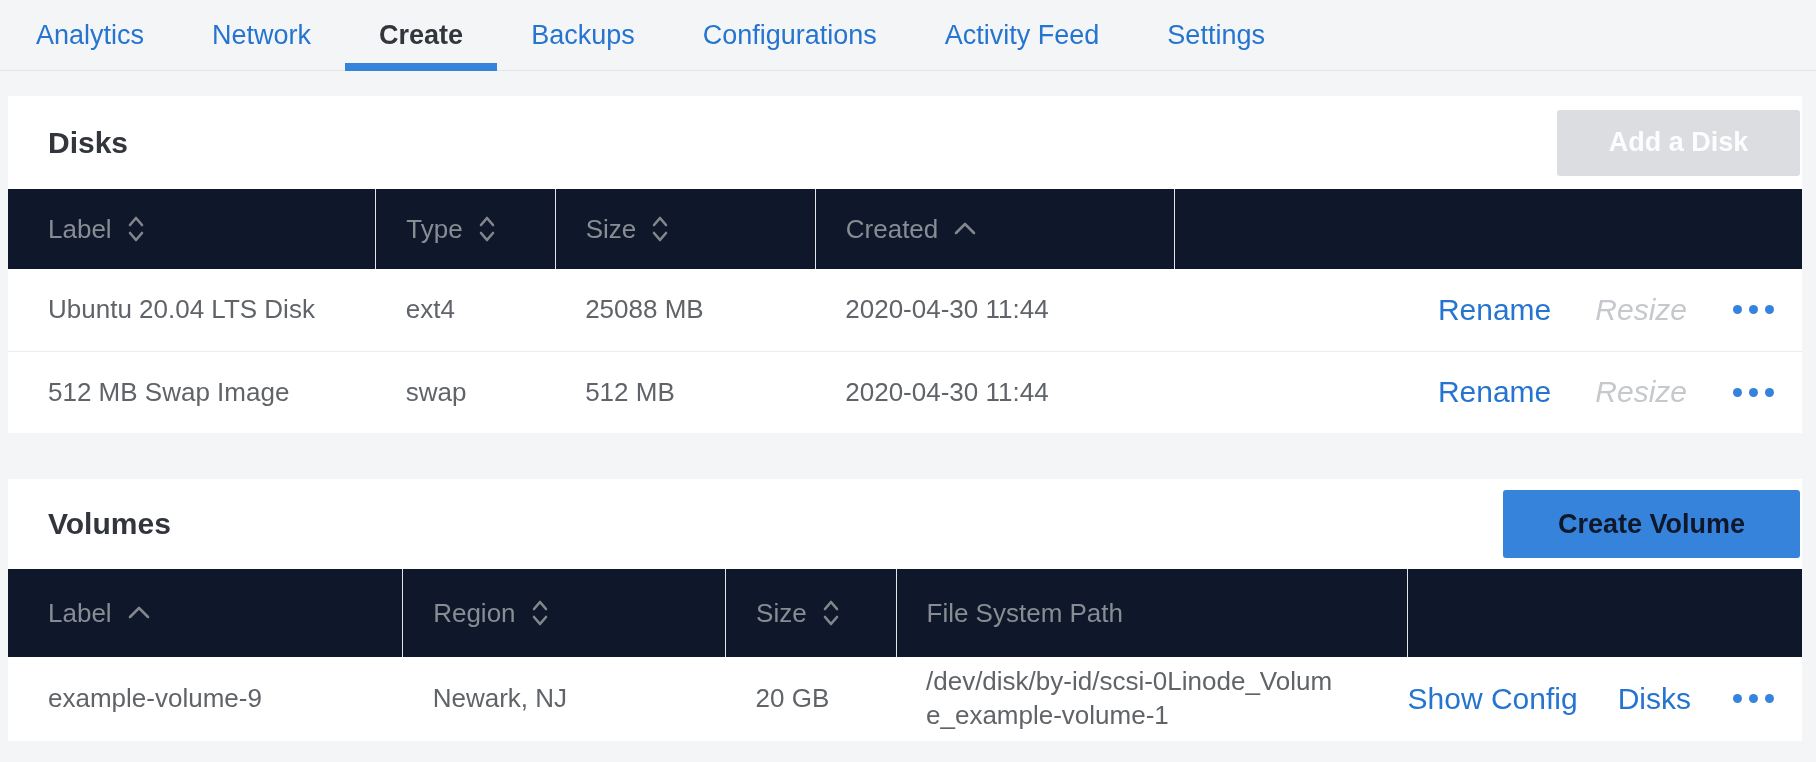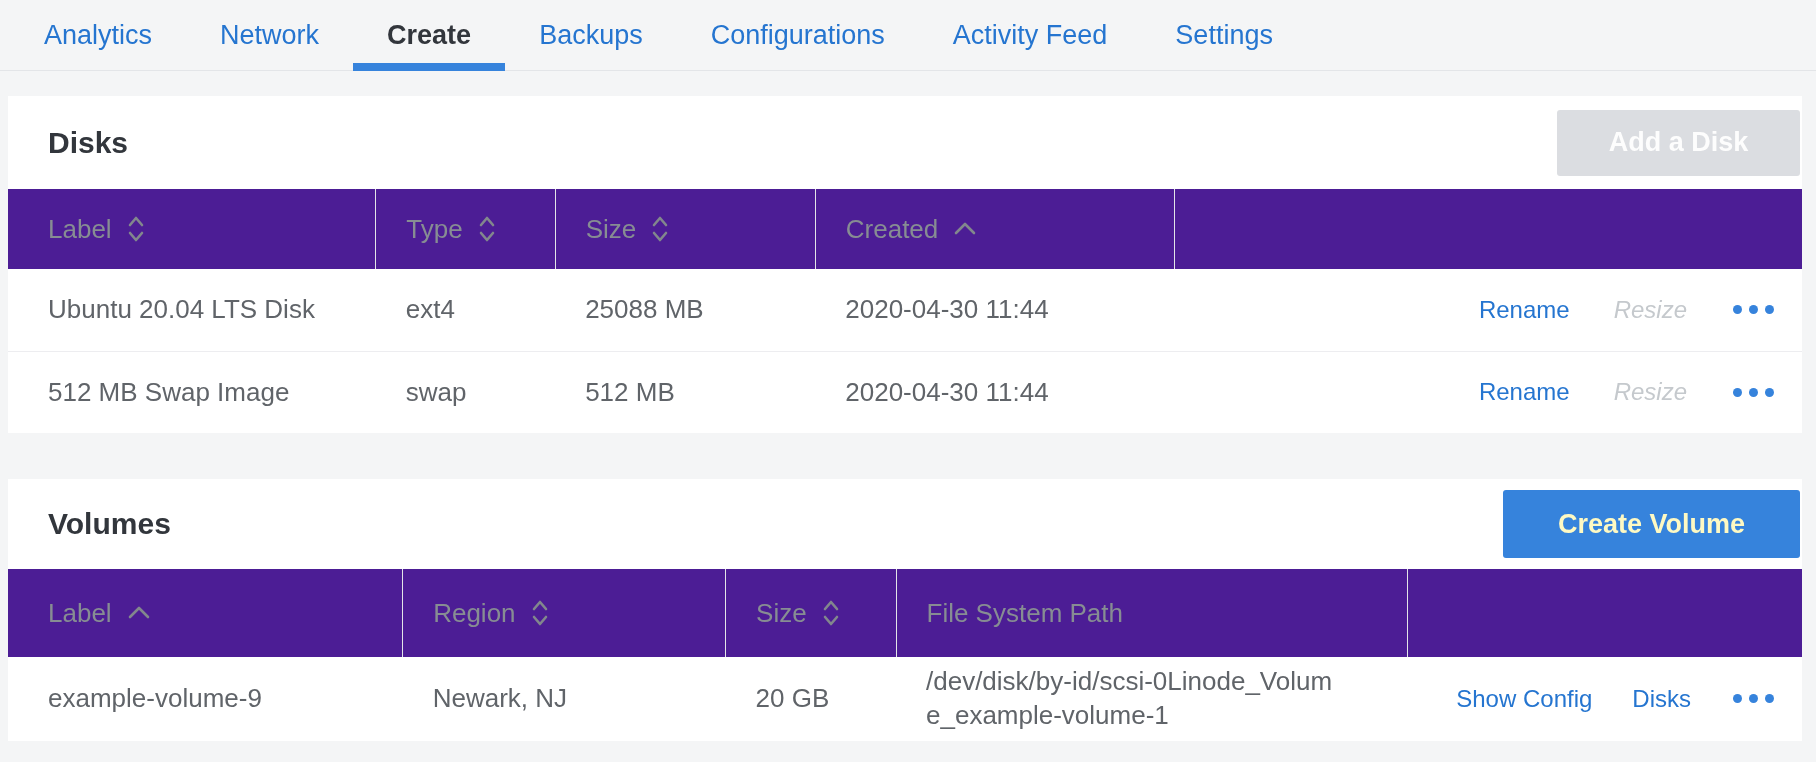--- a/index.html
+++ b/index.html
@@ -8,21 +8,21 @@
     background: #f4f5f6;
     font-family: "Liberation Sans", "DejaVu Sans", sans-serif;
     color: #606469;
   }
 
   
   .tabbar {
     height: 71px;
     display: flex;
     align-items: stretch;
-    padding-left: 10px;
+    padding-left: 2px;
     border-bottom: 1px solid #e3e5e8;
     background: #f4f5f6;
   }
   .tab {
     position: relative;
     display: flex;
     align-items: center;
     padding: 0 34px;
     font-size: 27px;
     color: #2575d0;
@@ -63,21 +63,21 @@
     font-weight: bold;
     color: #32363c;
   }
 
   .btn {
     border: none;
     border-radius: 3px;
     font-family: inherit;
     font-size: 27px;
     font-weight: bold;
-    color: #fef9c3;
+    color: #0f172a;
     margin-right: 2px;
     cursor: pointer;
   }
   .btn-disabled {
     background: #dbdde1;
     color: #fdfdfd;
     width: 243px;
     height: 66px;
     cursor: default;
   }
@@ -87,21 +87,21 @@
     height: 68px;
   }
 
   
   table {
     width: 100%;
     border-collapse: collapse;
     table-layout: fixed;
   }
   thead th {
-    background: #4c1d95;
+    background: #0f172a;
     border-right: 1px solid #e3e5e8;
     font-weight: normal;
     font-size: 26px;
     color: #878d93;
     text-align: left;
     padding-left: 30px;
     cursor: pointer;
   }
   thead th:first-child { padding-left: 40px; }
   thead th:last-child { border-right: none; cursor: default; }
@@ -143,21 +143,21 @@
   .actions {
     display: flex;
     align-items: center;
     justify-content: flex-end;
     gap: 44px;
     padding-right: 26px;
   }
   .card-volumes .actions { gap: 40px; }
   .link {
     color: #2575d0;
-    font-size: 24px;
+    font-size: 30px;
     text-decoration: none;
     cursor: pointer;
     white-space: nowrap;
   }
   .link-disabled {
     color: #c5c9cd;
     cursor: default;
     font-style: italic;
   }
   .dots {

